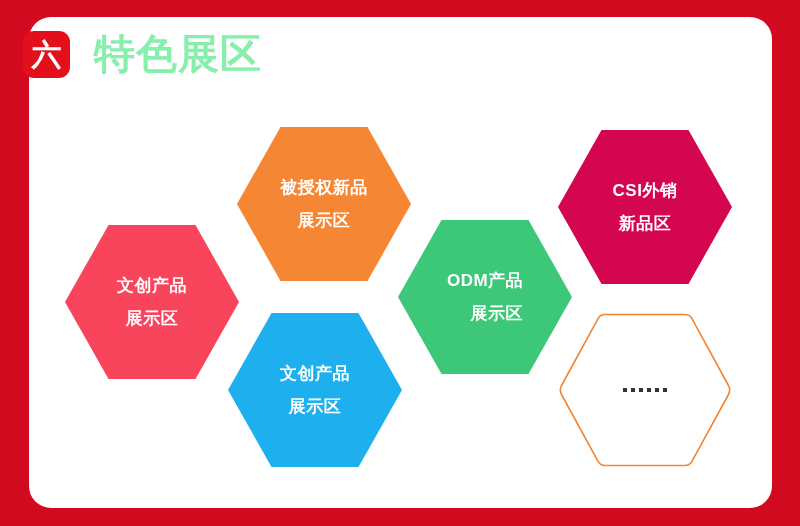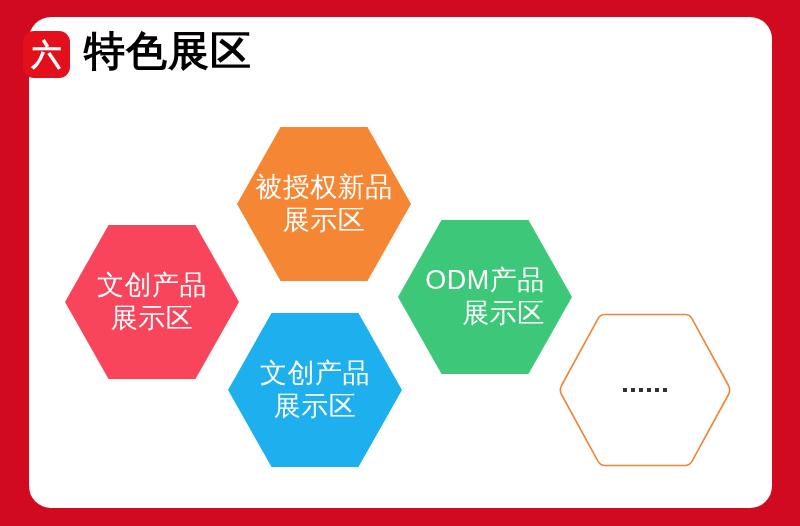--- a/index.html
+++ b/index.html
@@ -48,28 +48,27 @@
     background: #e3101c;
     color: #ffffff;
     font-size: 30px;
     line-height: 47px;
     text-align: center;
     font-weight: 700;
     flex: 0 0 auto;
     letter-spacing: 0;
   }
   #header-title {
-    margin-left: 14px;
+    margin-left: 24px;
     font-size: 41px;
     font-weight: 700;
-    color: #000000;
+    color: #86efac;
     letter-spacing: 1px;
     line-height: 1;
     white-space: nowrap;
-    font-family: Liberation Mono, monospace;
   }
 
   
   #hex-area {
     position: absolute;
     left: 0;
     top: 0;
     width: 743px;
     height: 491px;
   }
@@ -86,23 +85,23 @@
   }
   .hex .hex-shape {
     position: absolute;
     inset: 0;
     clip-path: polygon(25% 0%, 75% 0%, 100% 50%, 75% 100%, 25% 100%, 0% 50%);
   }
   .hex .hex-label {
     position: relative;
     z-index: 2;
     color: #ffffff;
-    font-size: 27px;
+    font-size: 17px;
     line-height: 33px;
-    font-weight: 400;
+    font-weight: 700;
     letter-spacing: 0.5px;
     padding: 0 14px;
     white-space: pre-line;
   }
 
   
   .hex.outline .hex-outline-svg {
     position: absolute;
     inset: 0;
     z-index: 1;
@@ -150,20 +149,24 @@
         <div class="hex-label" style="color: rgb(255, 255, 255);"><div>被授权新品</div><div>展示区</div></div>
       </div>
       <div class="hex" style="left: 228px; top: 313px;">
         <div class="hex-shape" style="background: rgb(30, 176, 238);"></div>
         <div class="hex-label" style="color: rgb(255, 255, 255);"><div>文创产品</div><div>展示区</div></div>
       </div>
       <div class="hex" style="left: 398px; top: 220px; text-align: right;">
         <div class="hex-shape" style="background: rgb(60, 200, 120);"></div>
         <div class="hex-label" style="color: rgb(255, 255, 255);"><div>ODM产品</div><div>展示区</div></div>
       </div>
+      <div class="hex" style="left: 558px; top: 130px;">
+        <div class="hex-shape" style="background: rgb(212, 6, 79);"></div>
+        <div class="hex-label" style="color: rgb(255, 255, 255);"><div>CSI外销</div><div>新品区</div></div>
+      </div>
       <div class="hex outline" style="left: 558px; top: 313px;">
         <svg class="hex-outline-svg" viewBox="0 0 174 154">
           <path d="M 47 1.5 L 127 1.5 Q 131.5 1.5 133.8 5.3 L 170.5 72.5 Q 172.8 77 170.5 81.5 L 133.8 148.7 Q 131.5 152.5 127 152.5 L 47 152.5 Q 42.5 152.5 40.2 148.7 L 3.5 81.5 Q 1.2 77 3.5 72.5 L 40.2 5.3 Q 42.5 1.5 47 1.5 Z" fill="none" stroke="#ef8535" stroke-width="1.6" stroke-linejoin="round"></path>
         </svg>
         <div class="hex-dots">
           <i style="background: rgb(51, 51, 51);"></i>
           <i style="background: rgb(51, 51, 51);"></i>
           <i style="background: rgb(51, 51, 51);"></i>
           <i style="background: rgb(51, 51, 51);"></i>
           <i style="background: rgb(51, 51, 51);"></i>

